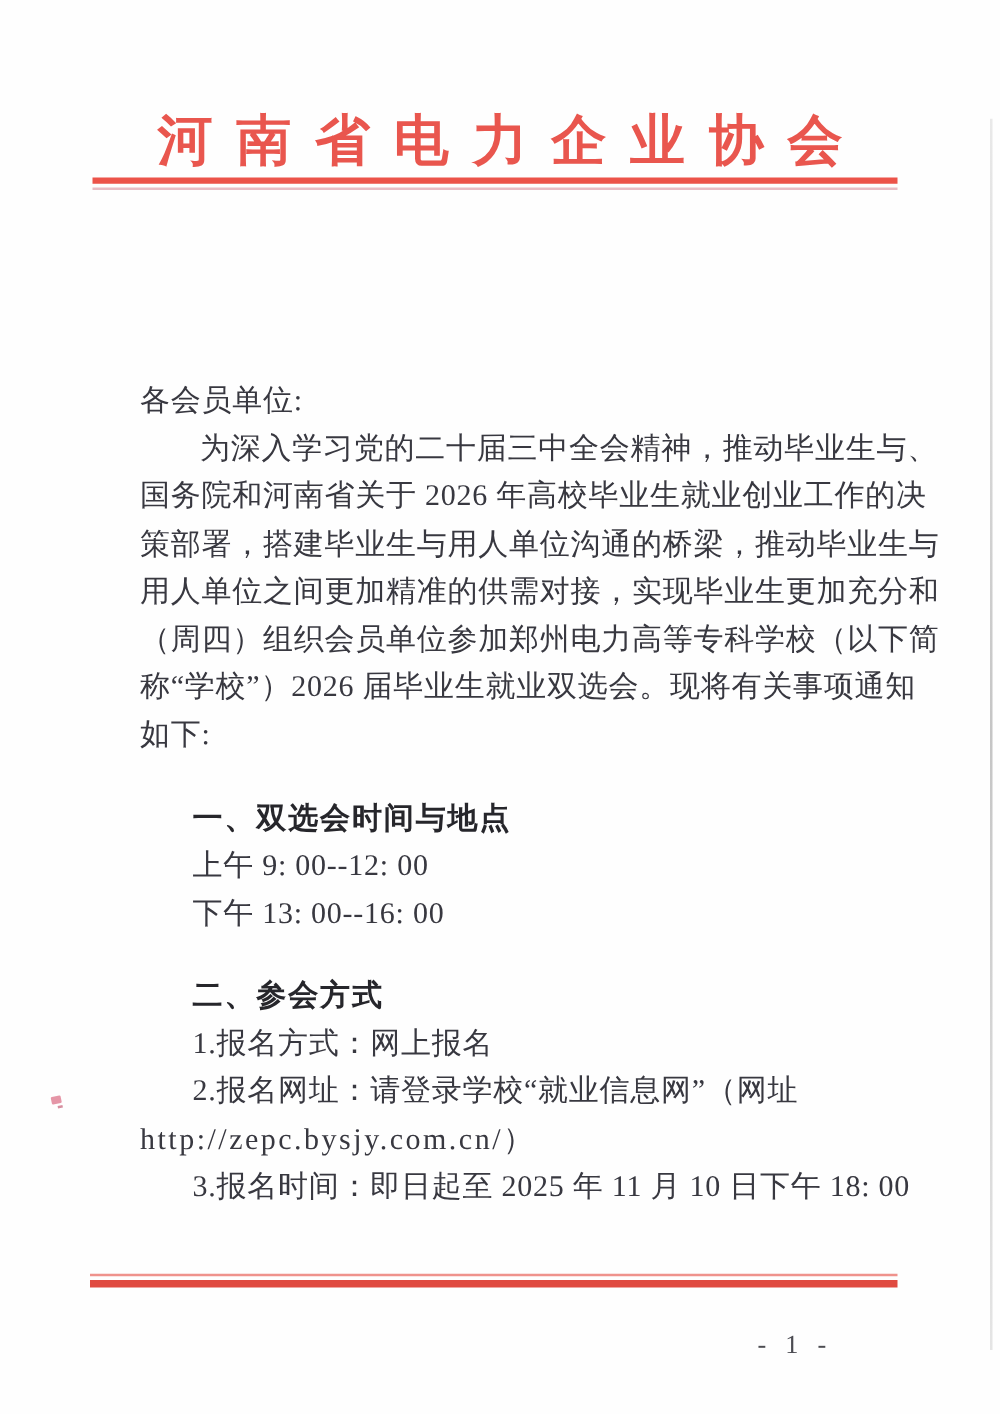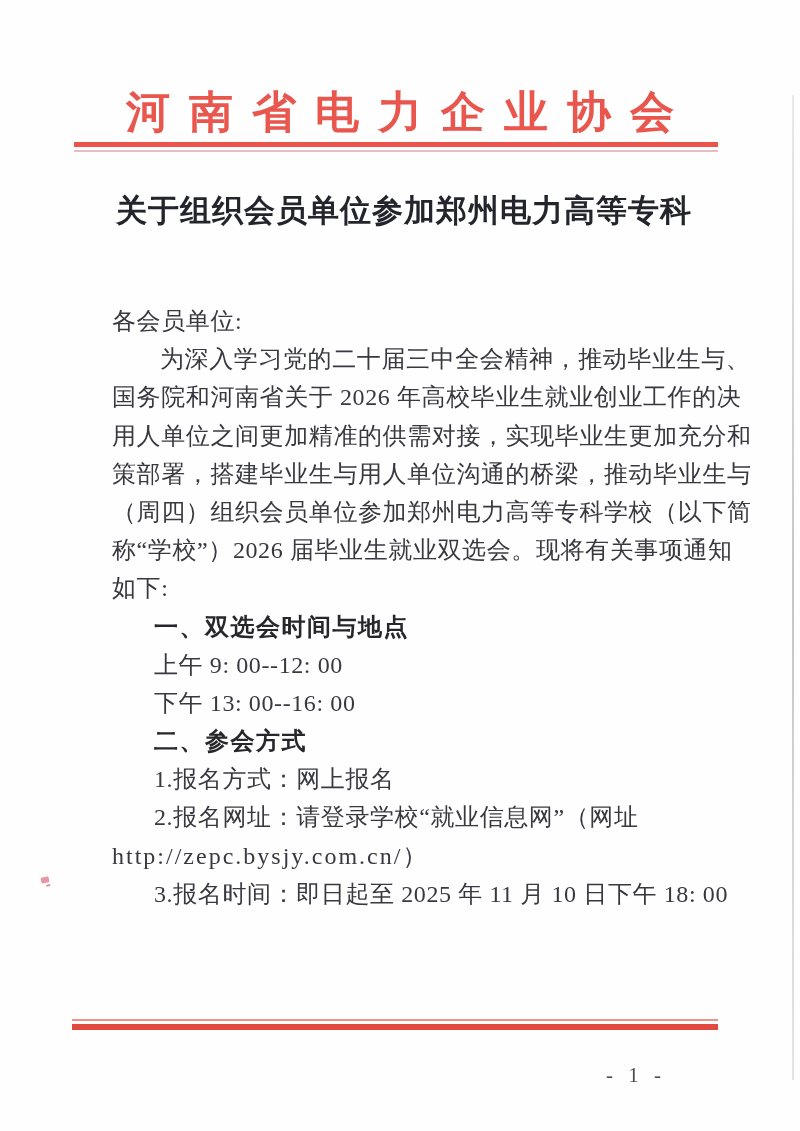--- a/index.html
+++ b/index.html
@@ -53,20 +53,21 @@
     white-space:nowrap;
     letter-spacing:0.6px;
   }
   .indent-para { padding-left:48px; }
   .indent-list { padding-left:42px; }
   .heading {
     font-family:"Liberation Sans","DejaVu Sans",sans-serif;
     font-weight:bold;
     color:#26262b;
     letter-spacing:1.5px;
+    margin-top:28px;
   }
   .url-line { letter-spacing:2px; }
   
   .page-number {
     position:absolute; left:606px; top:1063px;
     font-size:21px; color:#4c4c52;
     letter-spacing:5px;
     font-family:"Liberation Serif","DejaVu Serif",serif;
   }
   
@@ -83,29 +84,29 @@
 <body>
 
 <div class="page">
 
   <div class="letterhead">河南省电力企业协会</div>
 
   <div class="rule rule-top-thick"></div>
   <div class="rule rule-top-thin"></div>
 
   <h1 class="doc-title">
-    <span>关于组织会员单位参加郑州电力高等专科</span><br>
+    <br>
   </h1>
 
   <div class="body-text">
     <div class="bl">各会员单位:</div>
     <div class="bl indent-para">为深入学习党的二十届三中全会精神，推动毕业生与、</div>
     <div class="bl">国务院和河南省关于 2026 年高校毕业生就业创业工作的决</div>
+    <div class="bl">策部署，搭建毕业生与用人单位沟通的桥梁，推动毕业生与</div>
     <div class="bl">用人单位之间更加精准的供需对接，实现毕业生更加充分和</div>
-    <div class="bl">策部署，搭建毕业生与用人单位沟通的桥梁，推动毕业生与</div>
     <div class="bl">（周四）组织会员单位参加郑州电力高等专科学校（以下简</div>
     <div class="bl">称“学校”）2026 届毕业生就业双选会。现将有关事项通知</div>
     <div class="bl">如下:</div>
     <div class="bl indent-list heading">一、双选会时间与地点</div>
     <div class="bl indent-list">上午 9: 00--12: 00</div>
     <div class="bl indent-list">下午 13: 00--16: 00</div>
     <div class="bl indent-list heading">二、参会方式</div>
     <div class="bl indent-list">1.报名方式：网上报名</div>
     <div class="bl indent-list">2.报名网址：请登录学校“就业信息网”（网址</div>
     <div class="bl url-line">http://zepc.bysjy.com.cn/）</div>

